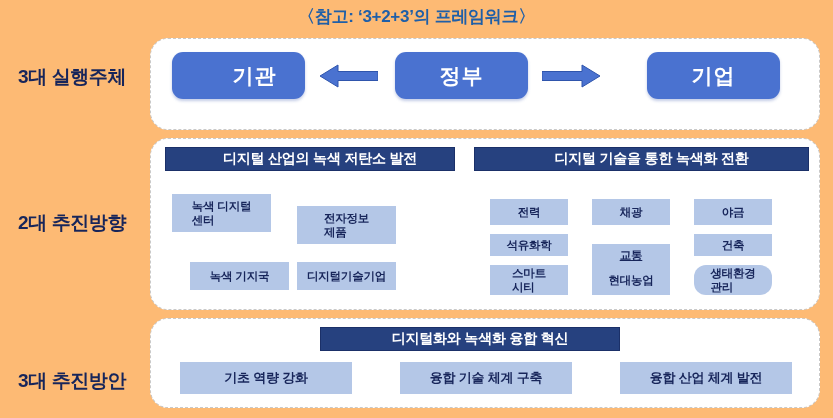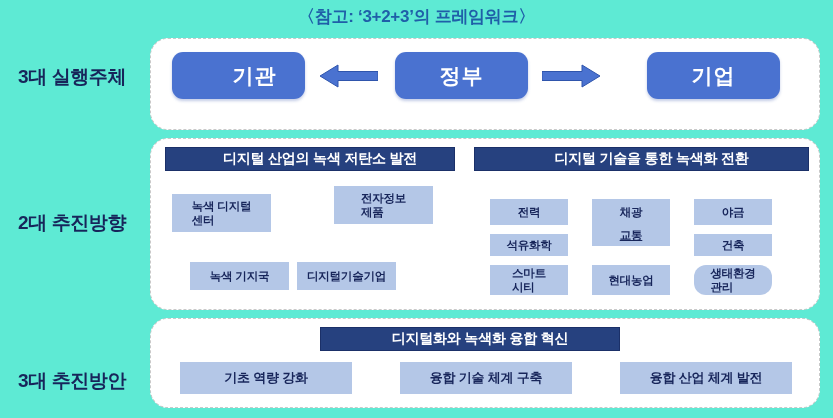--- a/index.html
+++ b/index.html
@@ -13,21 +13,21 @@
     height: 418px;
     font-family: "Liberation Sans", "DejaVu Sans", sans-serif;
     overflow: hidden;
     position: relative;
   }
 
   #diagram {
     position: relative;
     width: 833px;
     height: 418px;
-    background: #5eead4;
+    background: #fdba74;
   }
 
   
   .title {
     position: absolute;
     top: 5px;
     left: 0;
     width: 833px;
     text-align: center;
     font-size: 17px;
@@ -131,31 +131,31 @@
     font-weight: bold;
     line-height: 1.22;
     letter-spacing: -0.2px;
     box-sizing: border-box;
     white-space: pre-line;
   }
 
   
   .cell.lg { width: 99px; }
   #lg-0 { left: 172px; top: 194px; height: 38px; }
-  #lg-1 { left: 297px; top: 186px; height: 38px; margin-left: 37px; }
+  #lg-1 { left: 297px; top: 206px; height: 38px; }
   #lg-2 { left: 172px; top: 262px; height: 28px; margin-left: 18px; }
   #lg-3 { left: 297px; top: 262px; height: 28px; }
 
   
   .cell.rg { width: 78px; }
   #rg-0 { left: 490px; top: 199px; height: 26px; }
   #rg-1 { left: 592px; top: 199px; height: 26px; }
   #rg-2 { left: 694px; top: 199px; height: 26px; }
   #rg-3 { left: 490px; top: 234px; height: 22px; }
-  #rg-4 { left: 592px; top: 224px; height: 22px; text-decoration: underline; }
+  #rg-4 { left: 592px; top: 244px; height: 22px; text-decoration: underline; }
   #rg-5 { left: 694px; top: 234px; height: 22px; }
   #rg-6 { left: 490px; top: 265px; height: 30px; }
   #rg-7 { left: 592px; top: 265px; height: 30px; }
   #rg-8 { left: 694px; top: 265px; height: 30px; border-radius: 12px; }
 
   
   .cell.pl {
     width: 172px;
     height: 32px;
     top: 362px;

